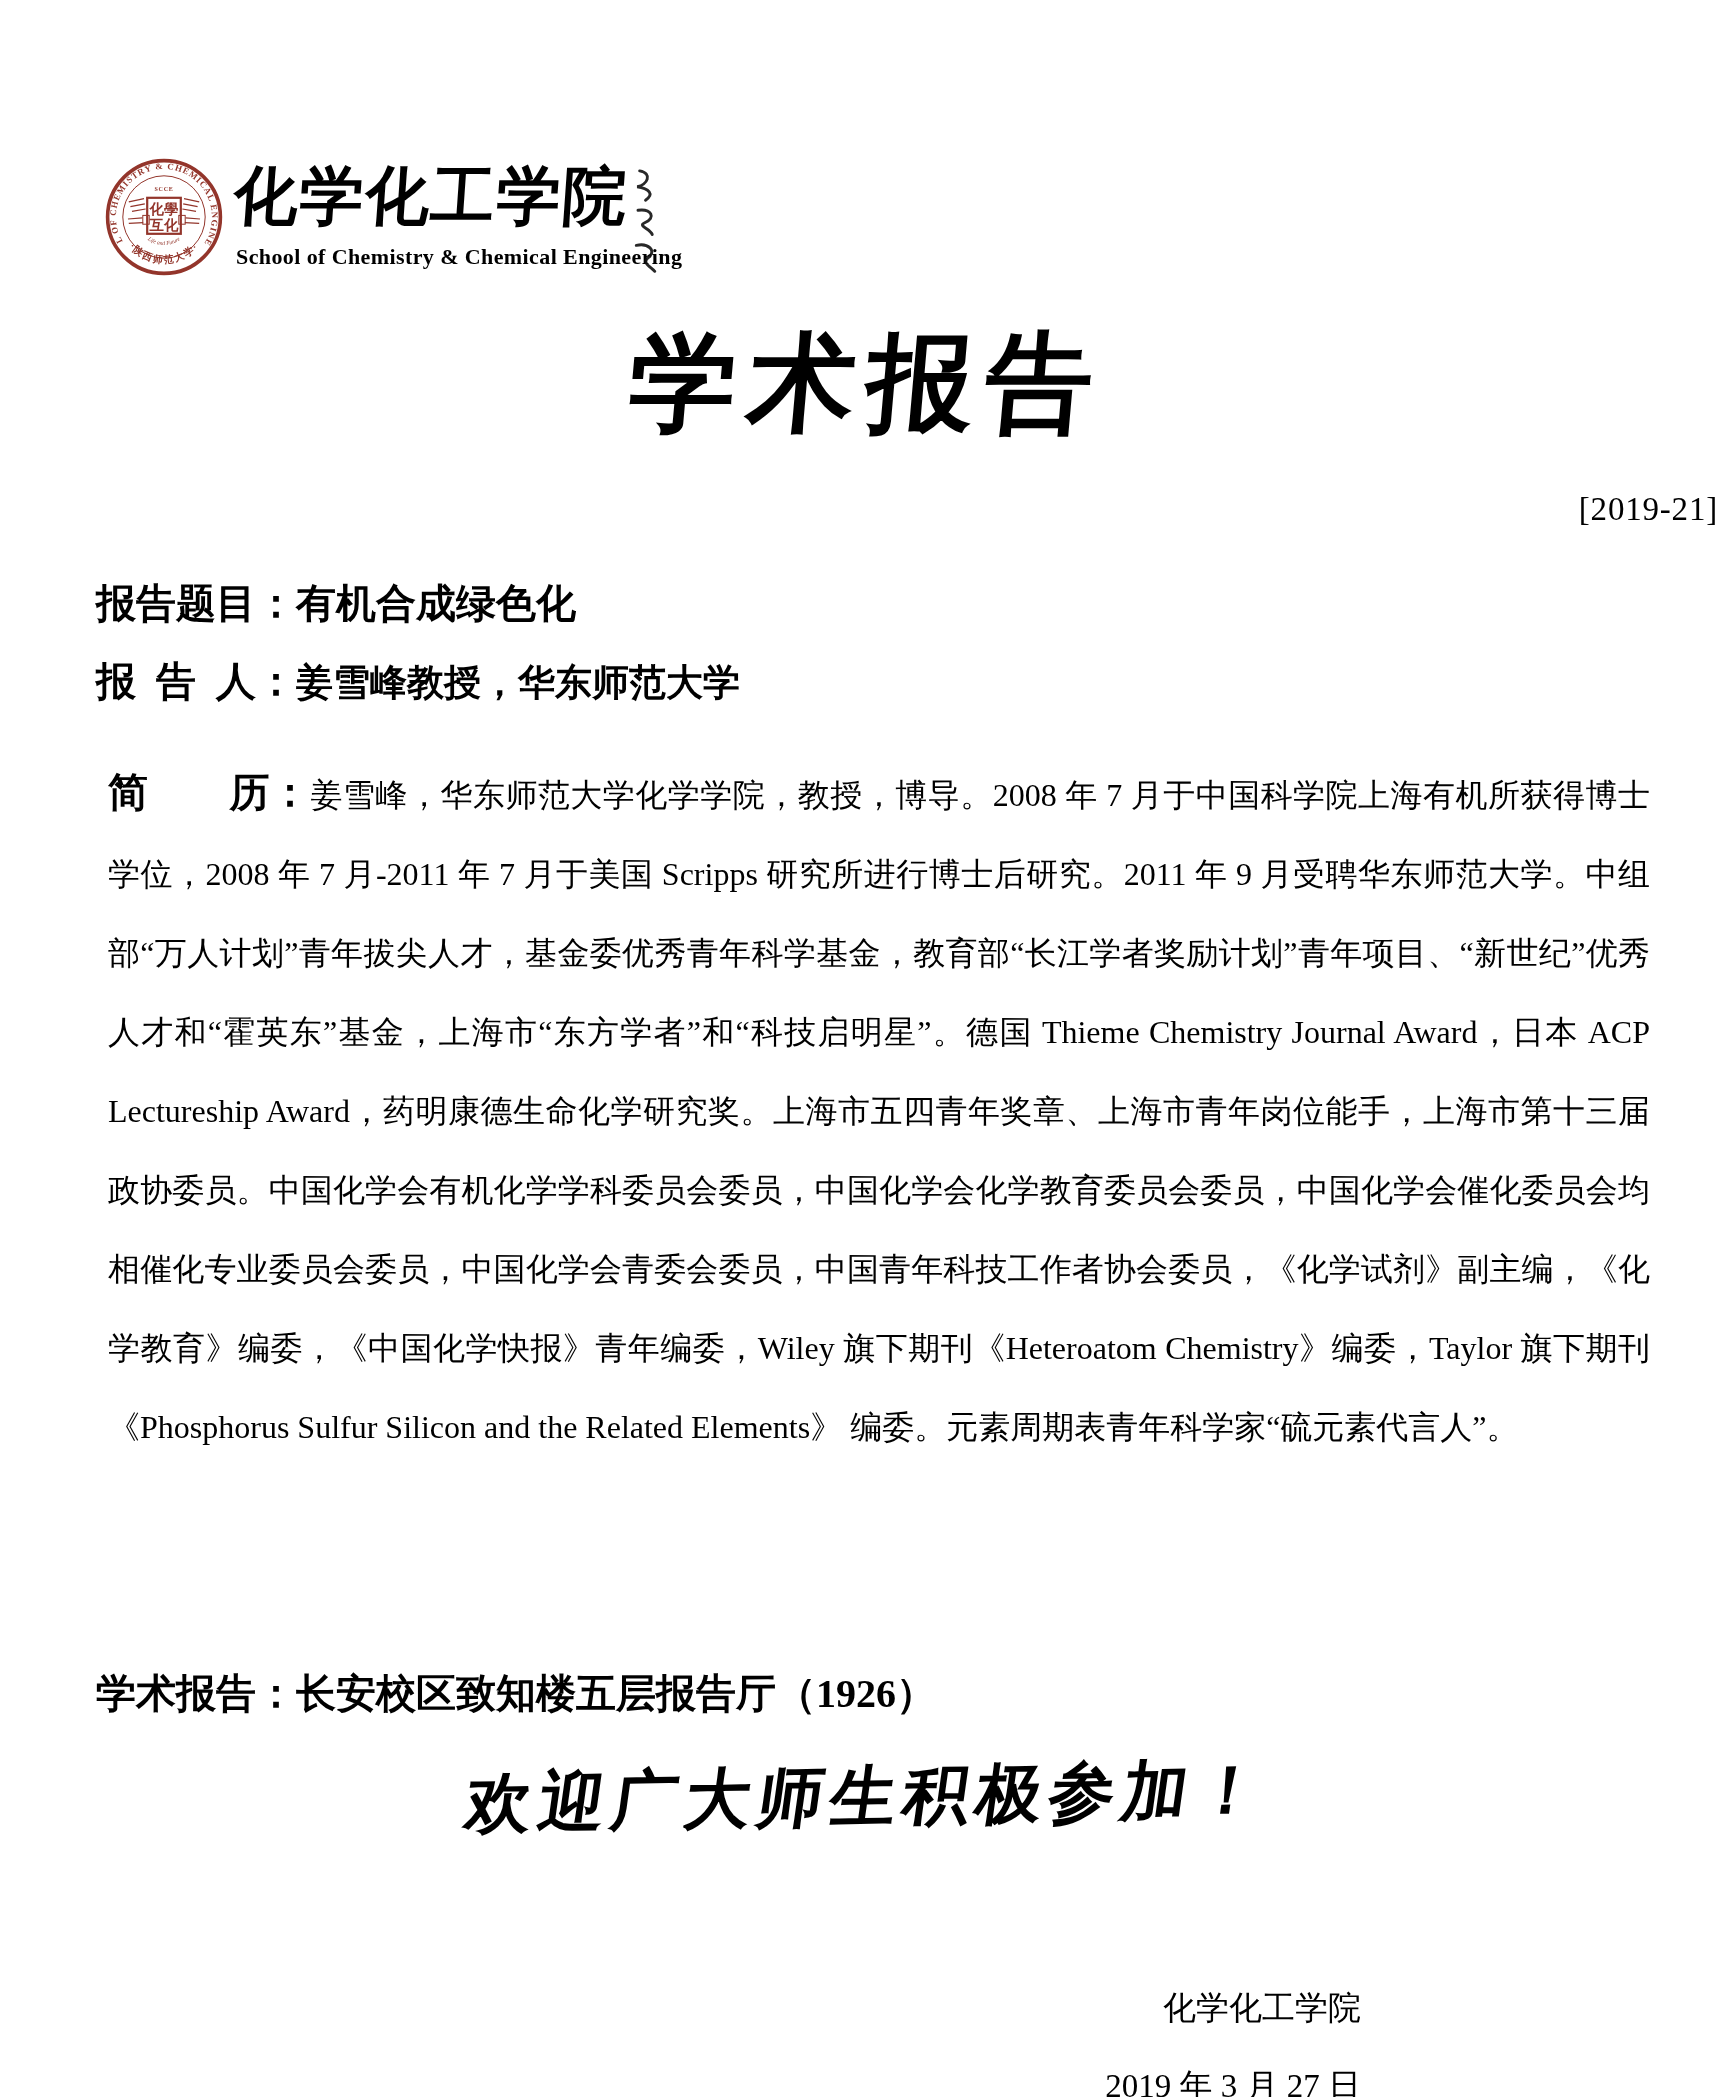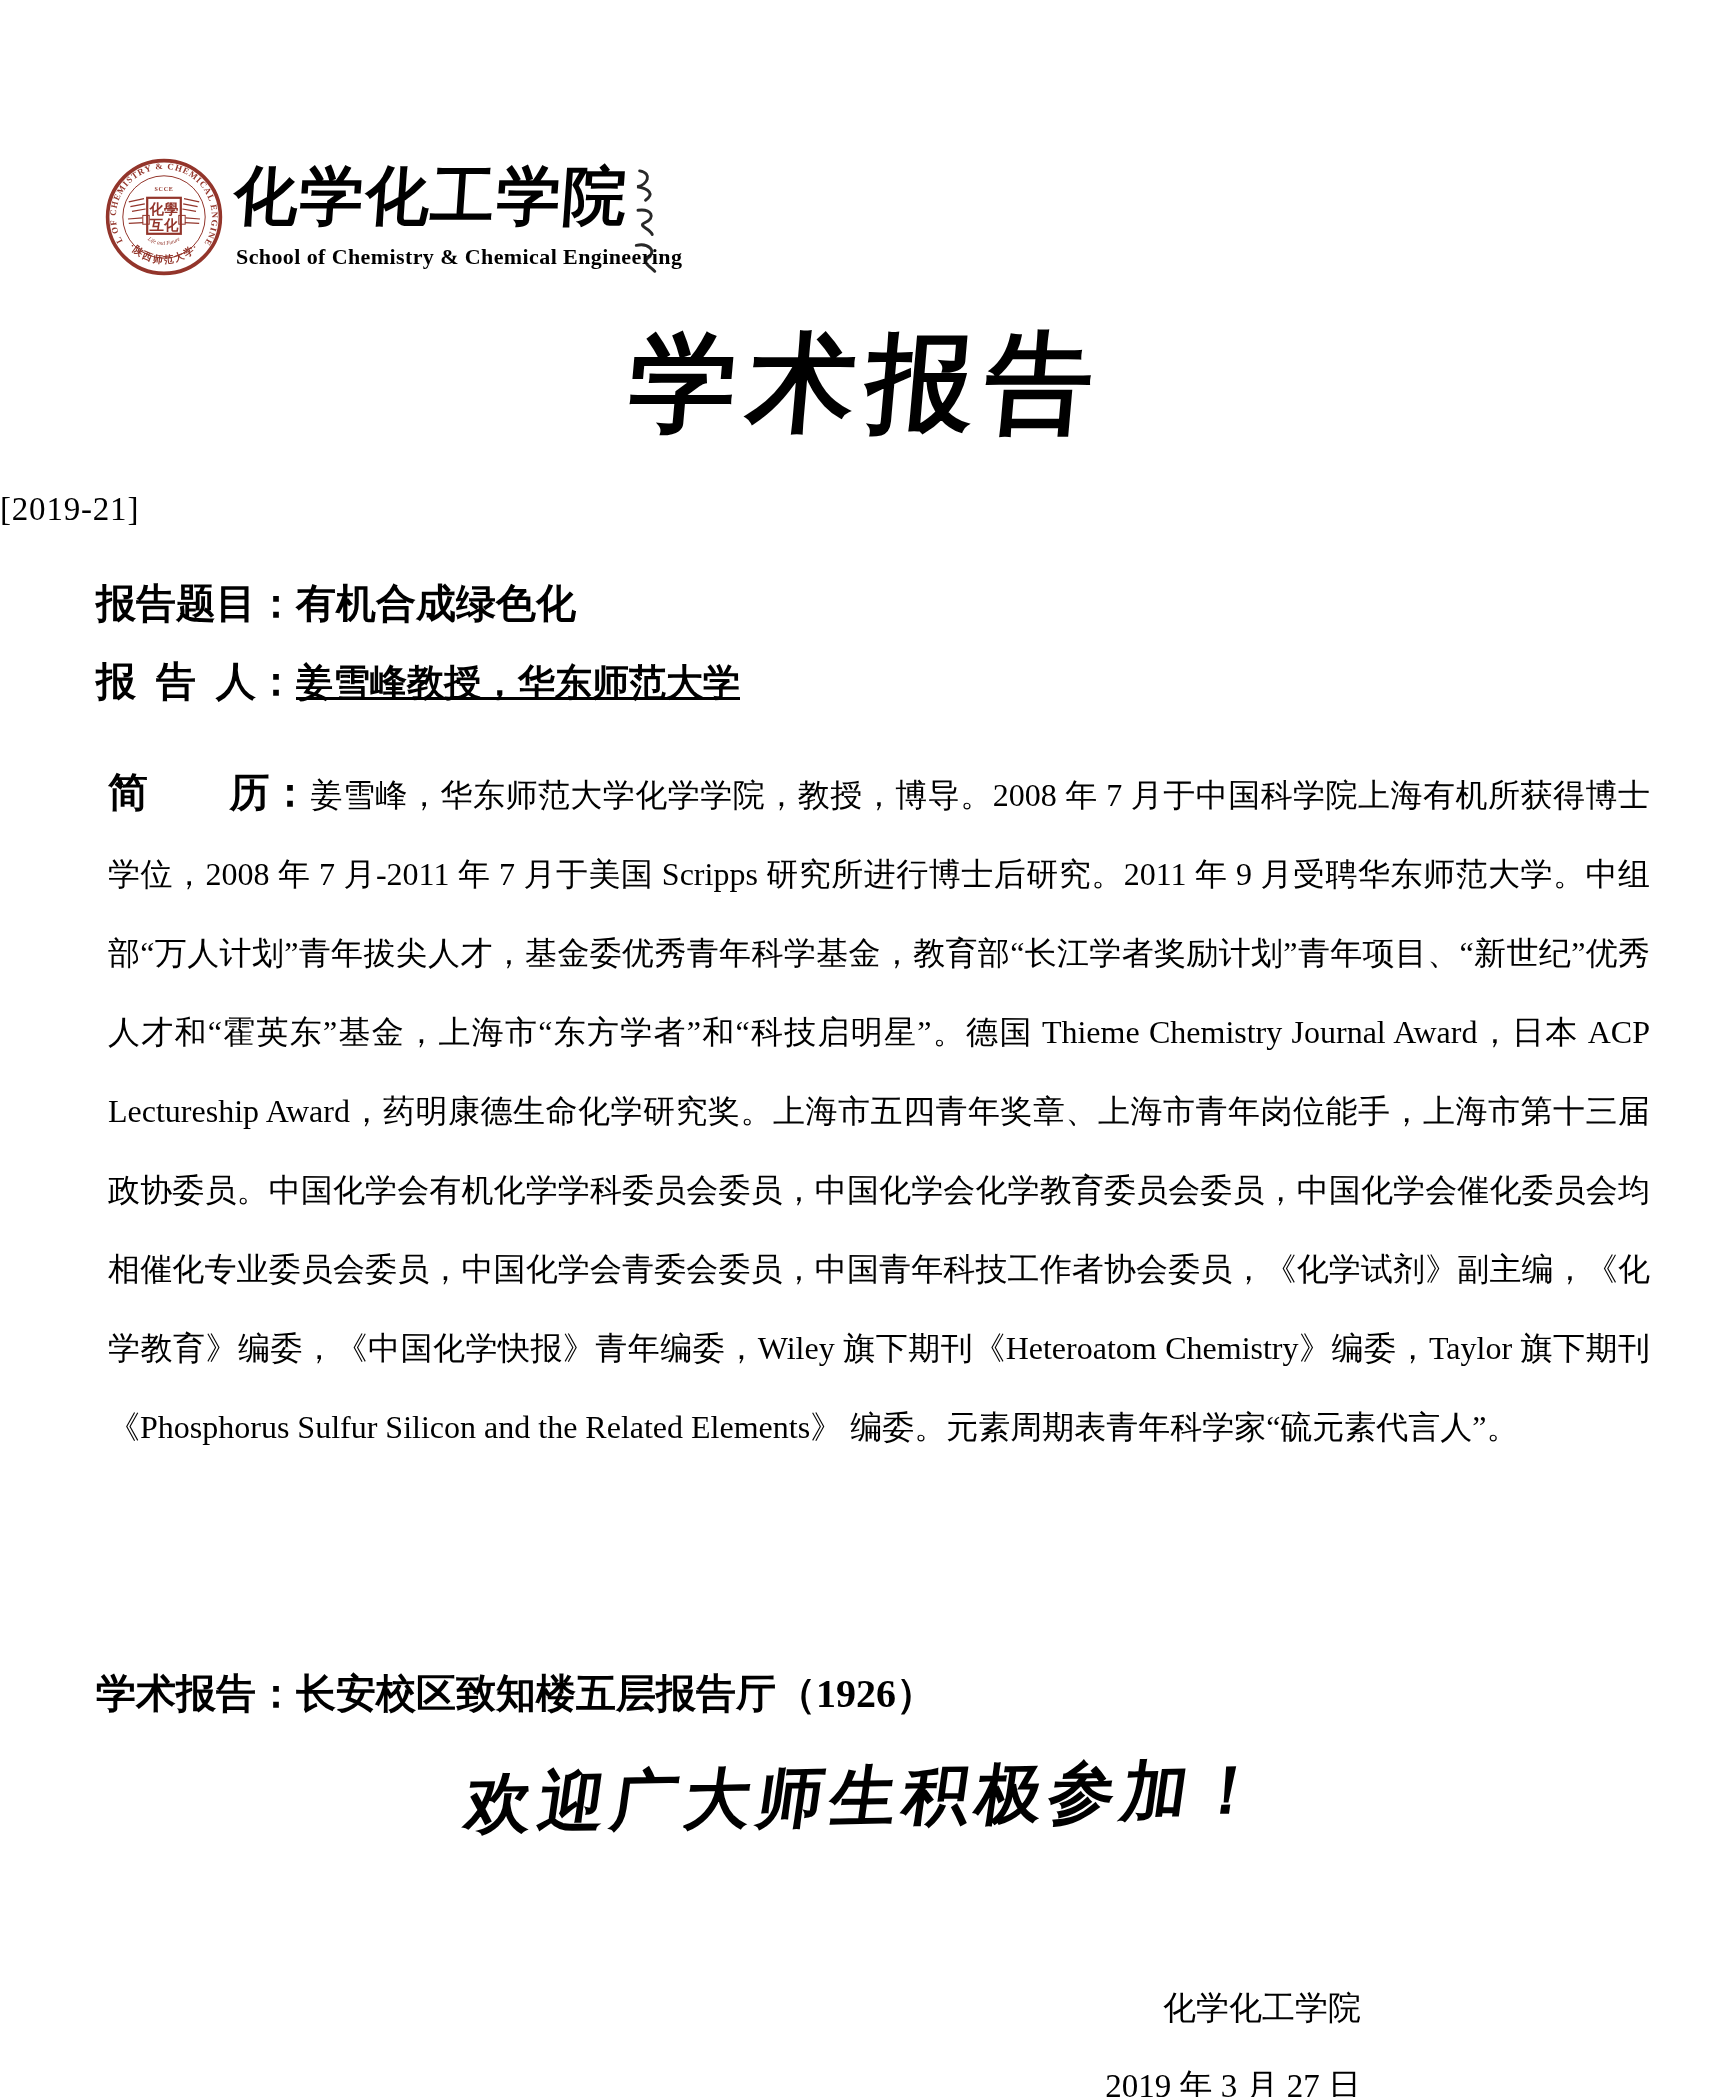--- a/index.html
+++ b/index.html
@@ -40,29 +40,29 @@
   .doc-title {
     position: absolute; left: 0; right: 0; top: 317px;
     text-align: center;
     font-size: 107px; font-weight: 900; line-height: 134px;
     letter-spacing: 11.7px;
     transform: skewX(-5deg);
     white-space: nowrap;
   }
   .issue-no {
     position: absolute; left: 0; right: 16px; top: 490px;
-    text-align: left;
+    text-align: right;
     font-size: 33px; line-height: 38px; letter-spacing: 0.8px;
   }
 
   
   .field-line { position: absolute; left: 96px; white-space: nowrap; }
   .field-label { font-size: 40px; font-weight: bold; }
   .field-value-lg { font-size: 40px; font-weight: bold; }
-  .field-value-md { font-size: 37px; font-weight: bold; text-decoration: underline; }
+  .field-value-md { font-size: 37px; font-weight: bold; }
   .topic-line   { top: 576px; }
   .speaker-line { top: 654px; }
   .time-line    { top: 1585px; }
   .venue-line   { top: 1666px; }
 
   
   .bio {
     position: absolute; left: 108px; top: 753px; width: 1542px;
     font-size: 32px; line-height: 79px;
     text-align: justify; text-justify: inter-ideograph;

